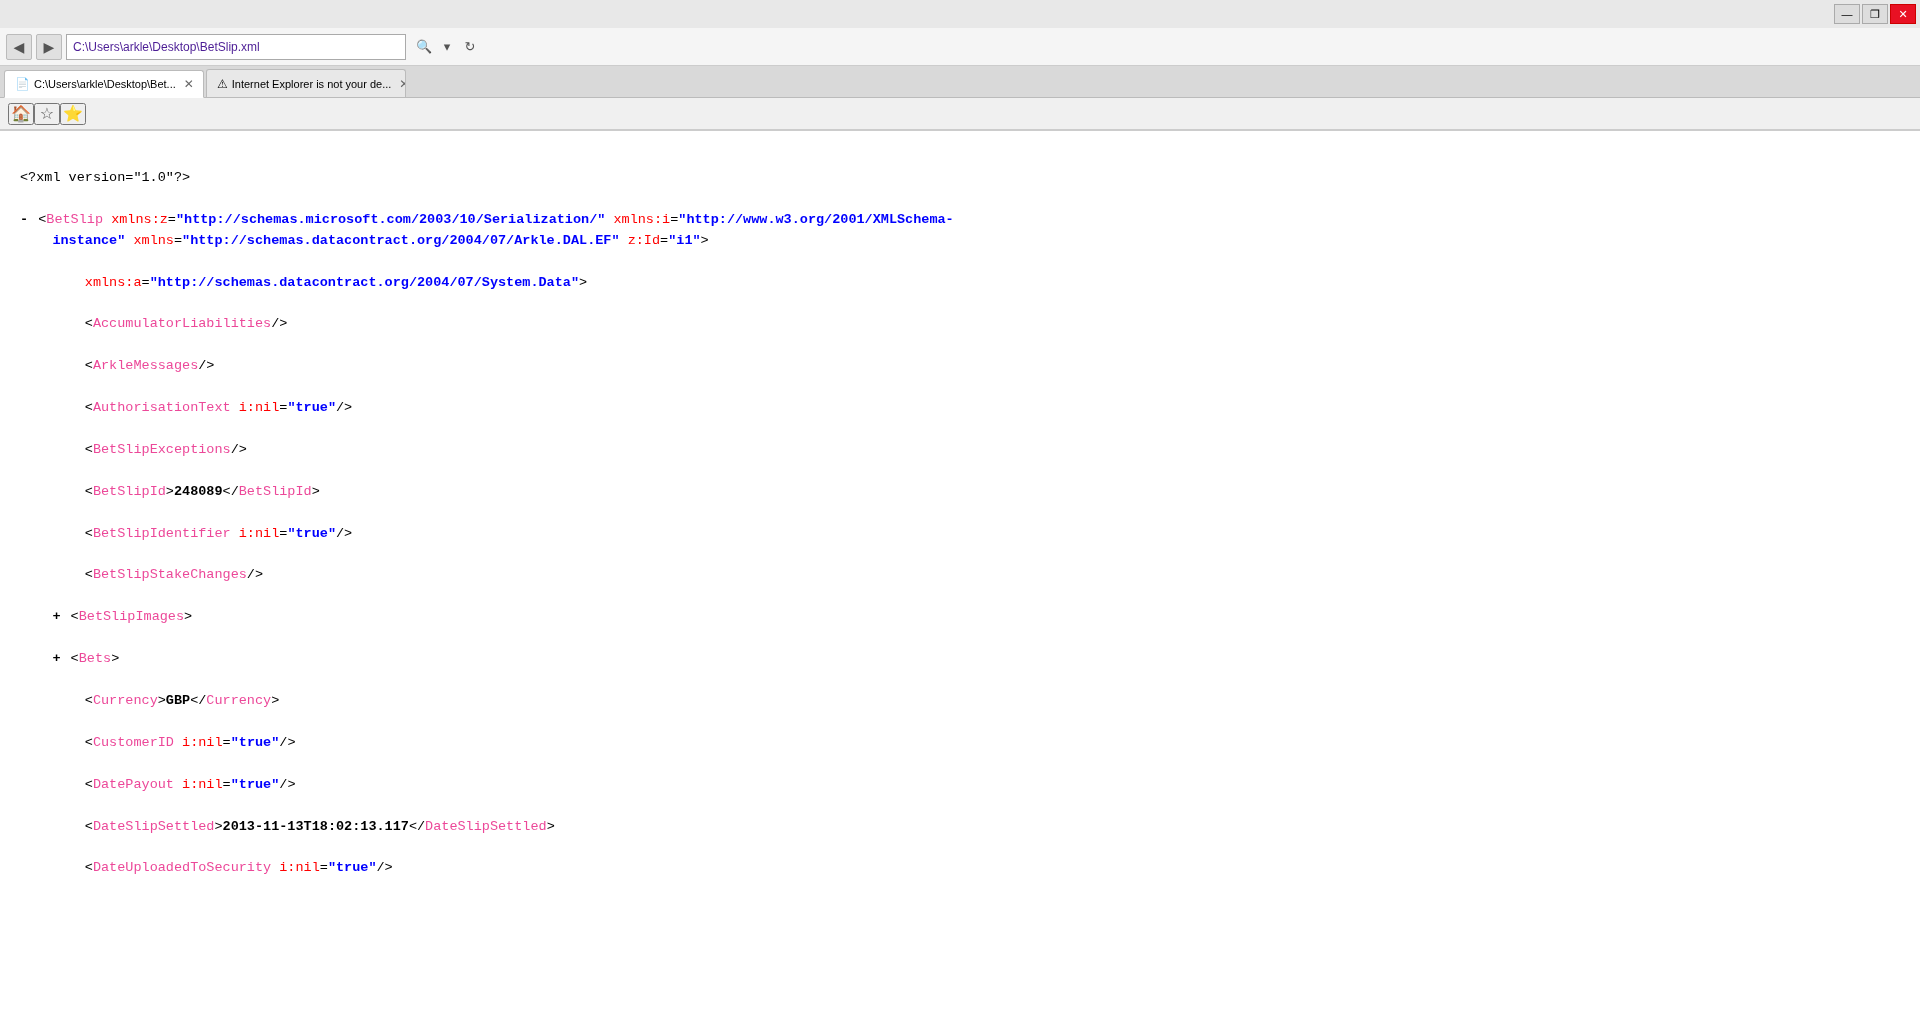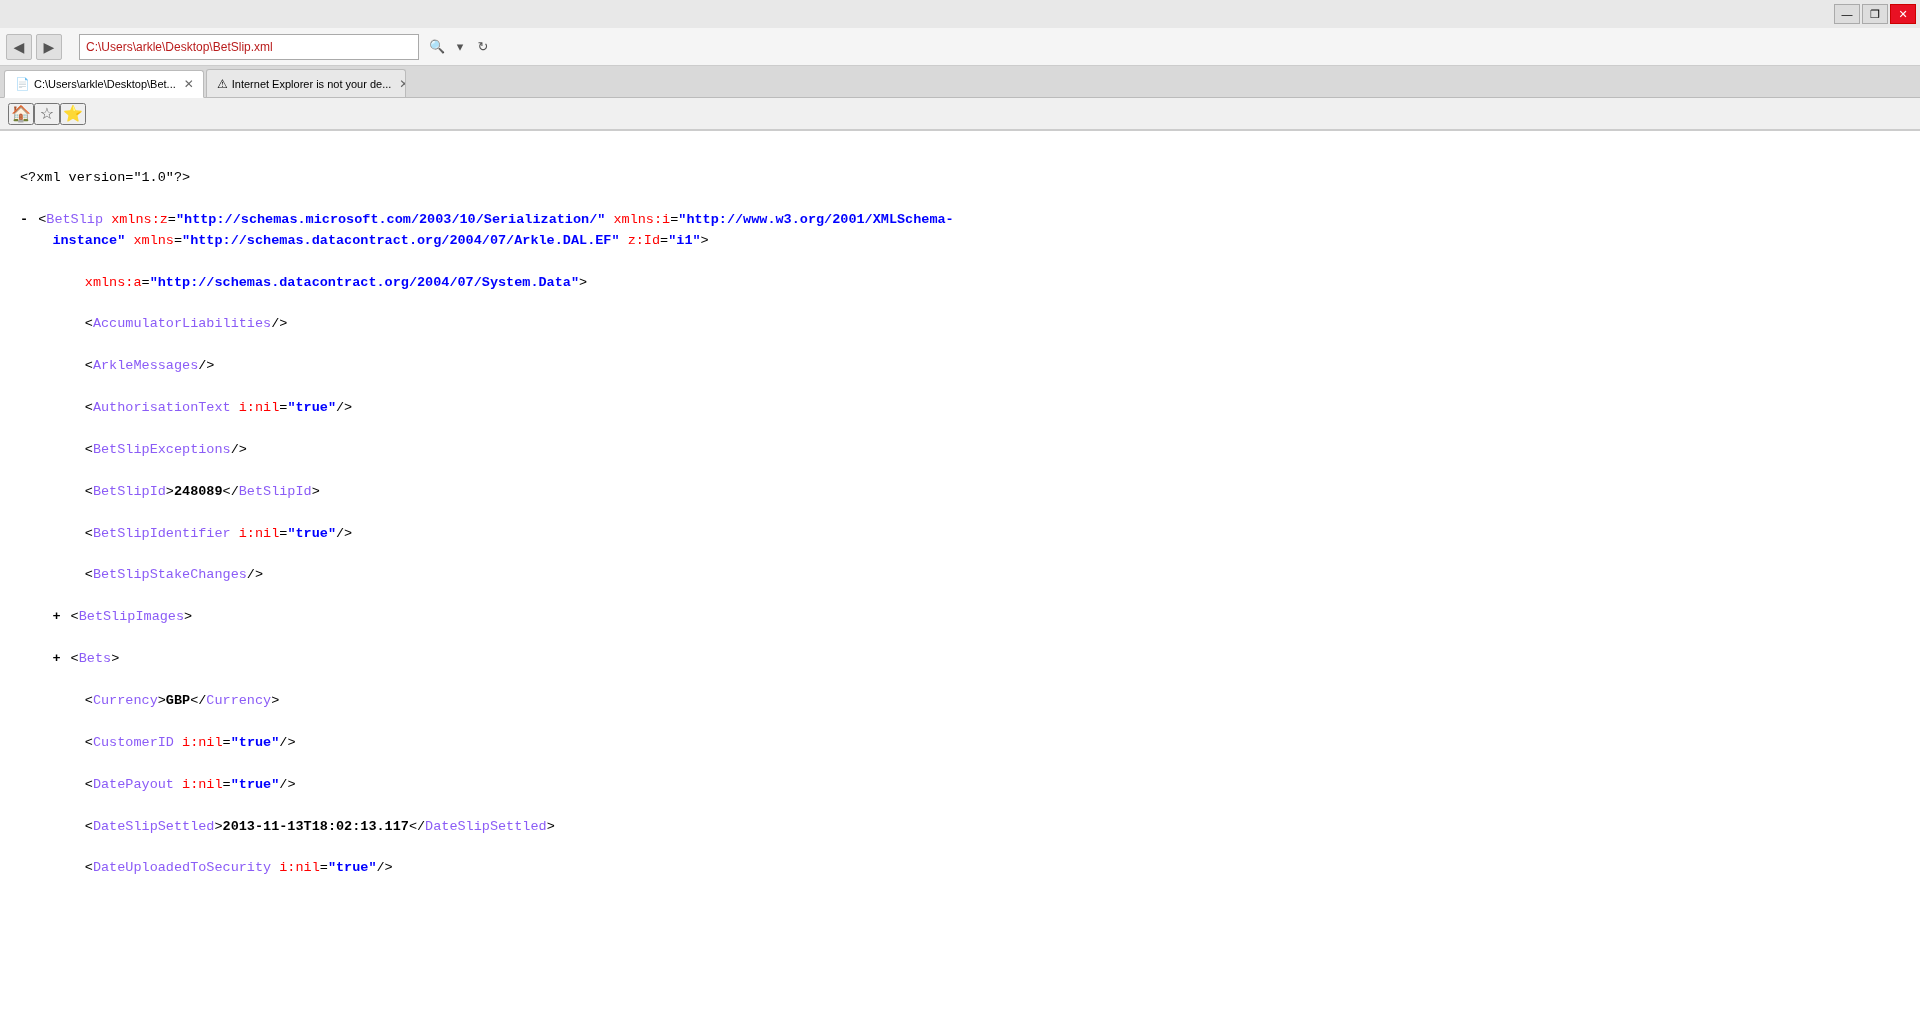--- a/index.html
+++ b/index.html
@@ -72,23 +72,22 @@
     .address-bar-container {
       flex: 1;
       display: flex;
       align-items: center;
       height: 26px;
       background: #fff;
       border: 1px solid #aaa;
       padding: 0 6px;
       font-family: Arial, sans-serif;
       font-size: 12px;
-      color: #b91c1c;
+      color: #4c1d95;
       max-width: 340px;
-      margin-left: 13px;
     }
 
     .address-bar-icons {
       display: flex;
       align-items: center;
       gap: 3px;
       margin-left: 4px;
     }
 
     .addr-icon-btn {
@@ -173,21 +172,21 @@
     .xml-content {
       padding: 16px 20px;
       font-family: 'Courier New', Courier, monospace;
       font-size: 13.5px;
       line-height: 1.55;
       color: #000;
       white-space: pre-wrap;
       word-break: break-word;
     }
 
-    .xml-tag { color: #8b5cf6; }
+    .xml-tag { color: #ec4899; }
     .xml-attr { color: #ff0000; }
     .xml-attr-val { color: #0000ff; font-weight: bold; }
     .xml-pi { color: #000; }
     .xml-collapse { color: #000; font-weight: bold; cursor: pointer; margin-right: 2px; }
 
     .line {
       display: block;
     }
   </style>
 </head>

